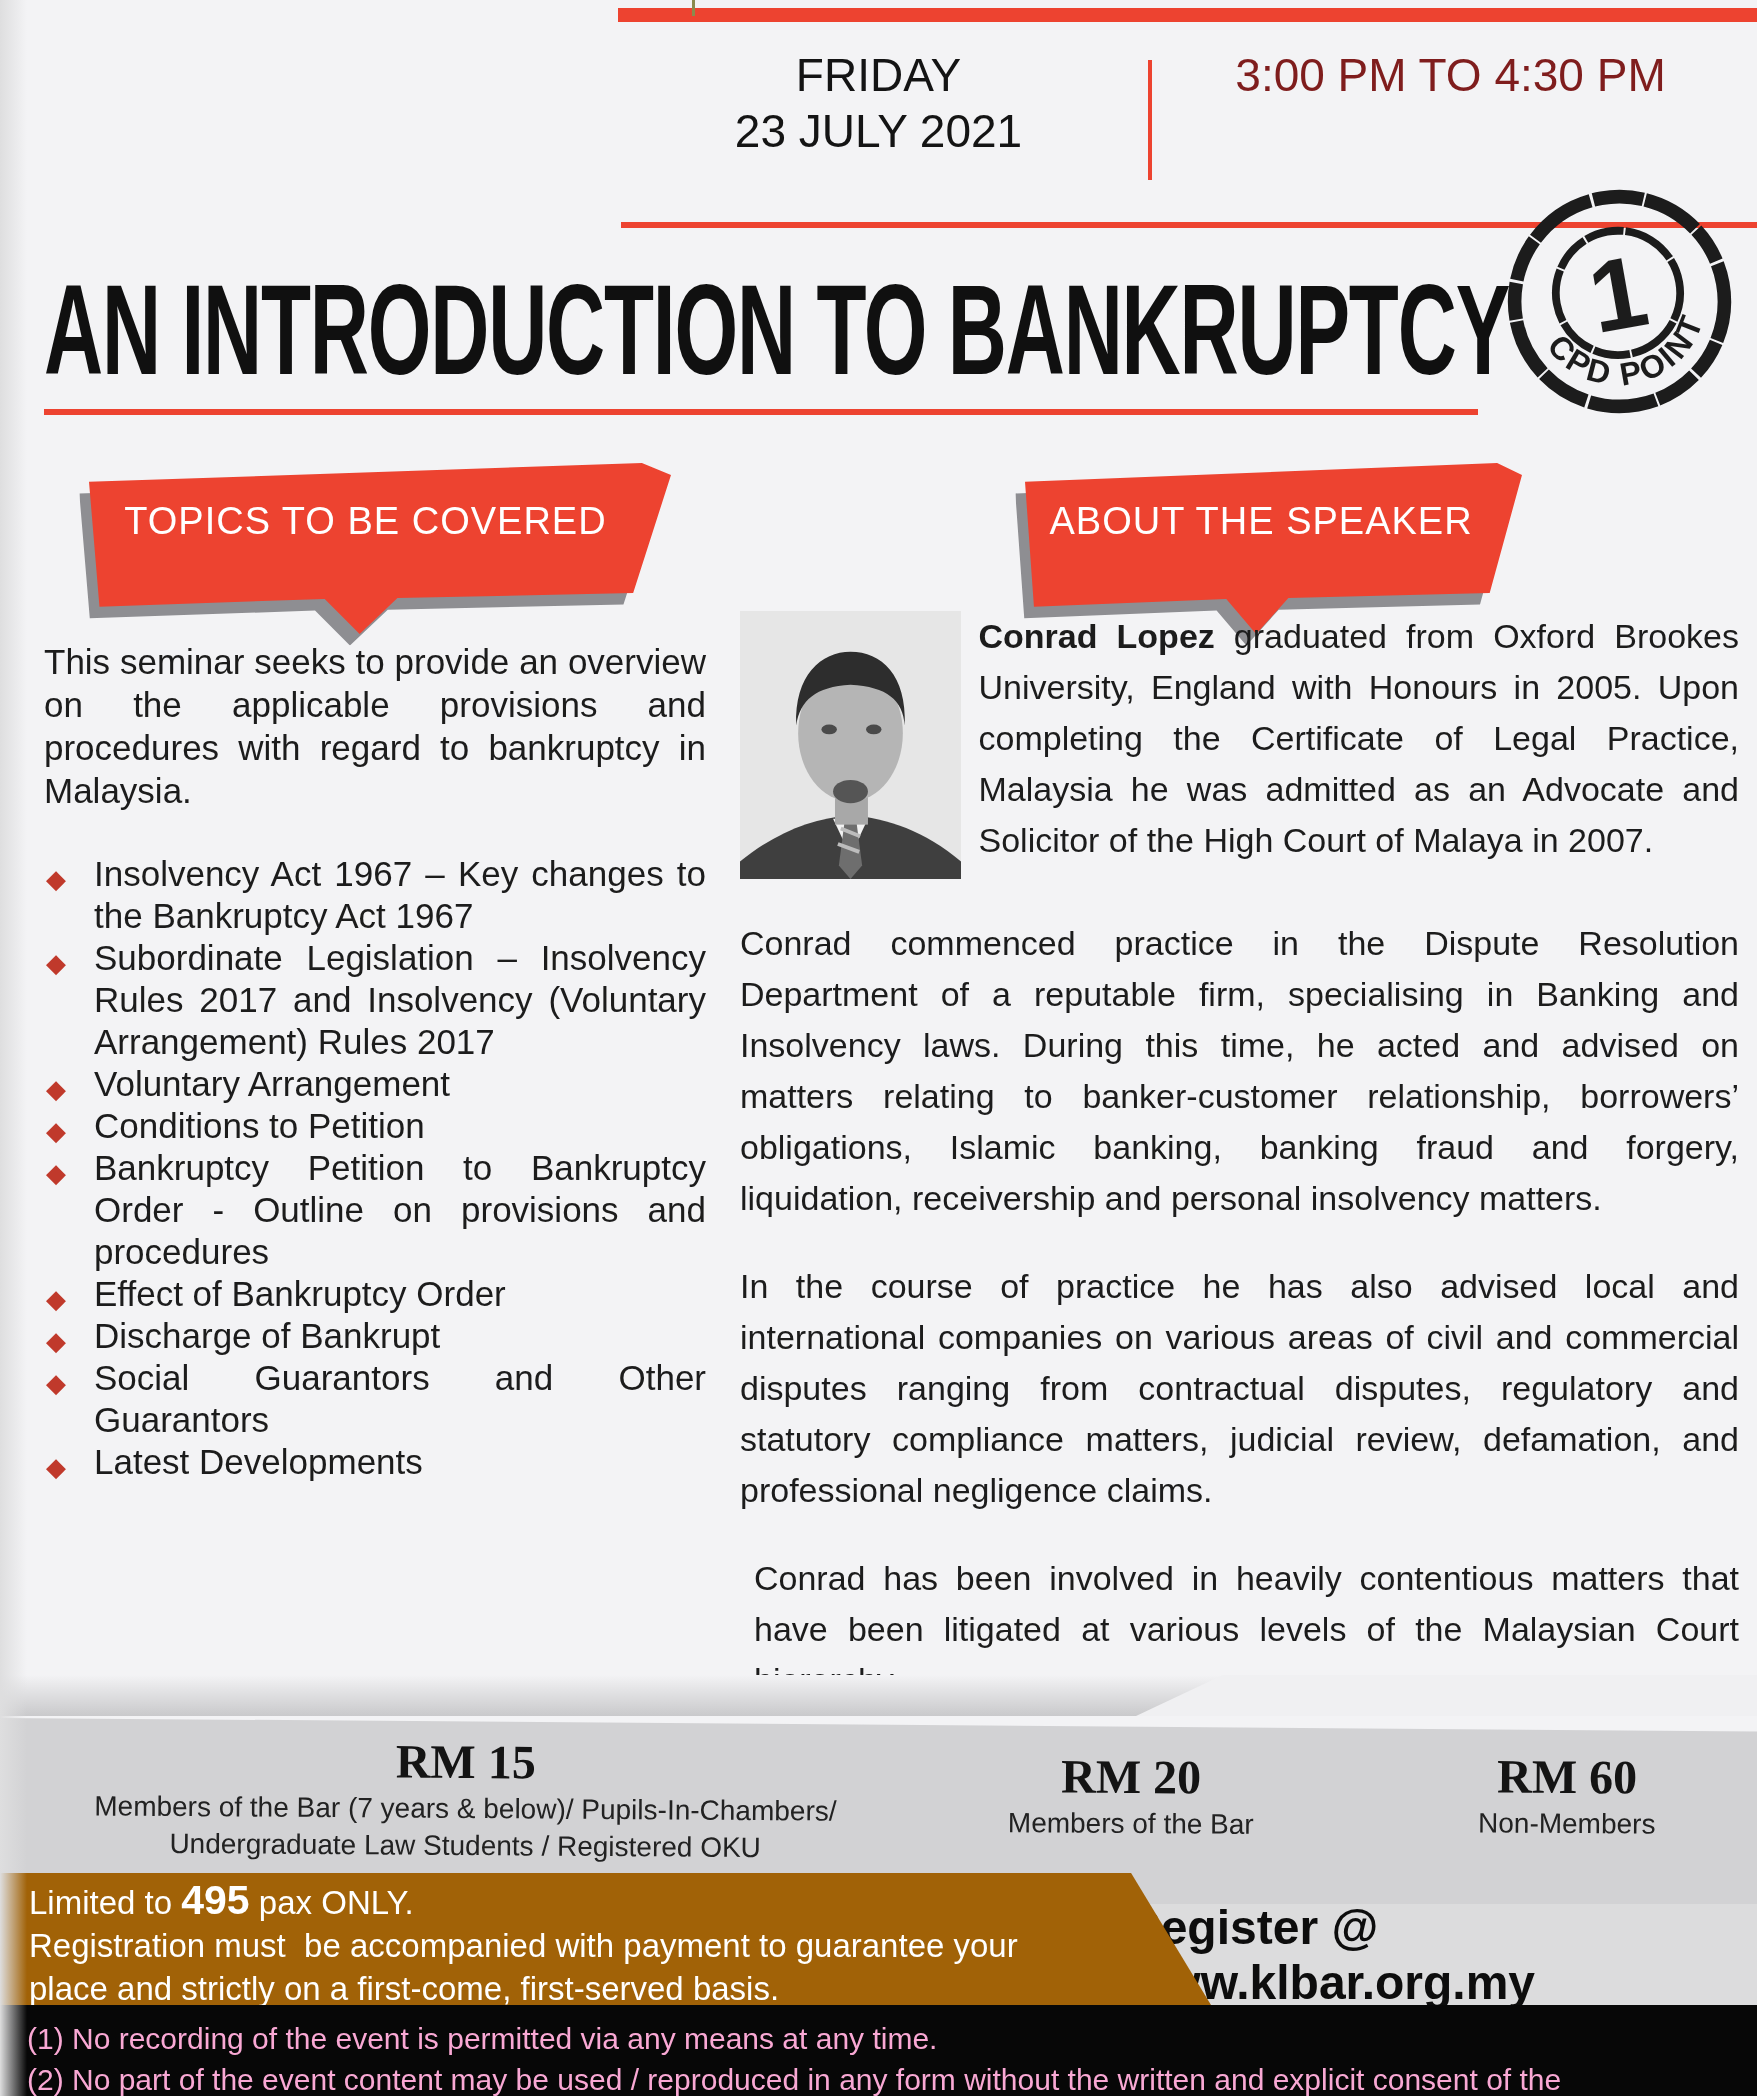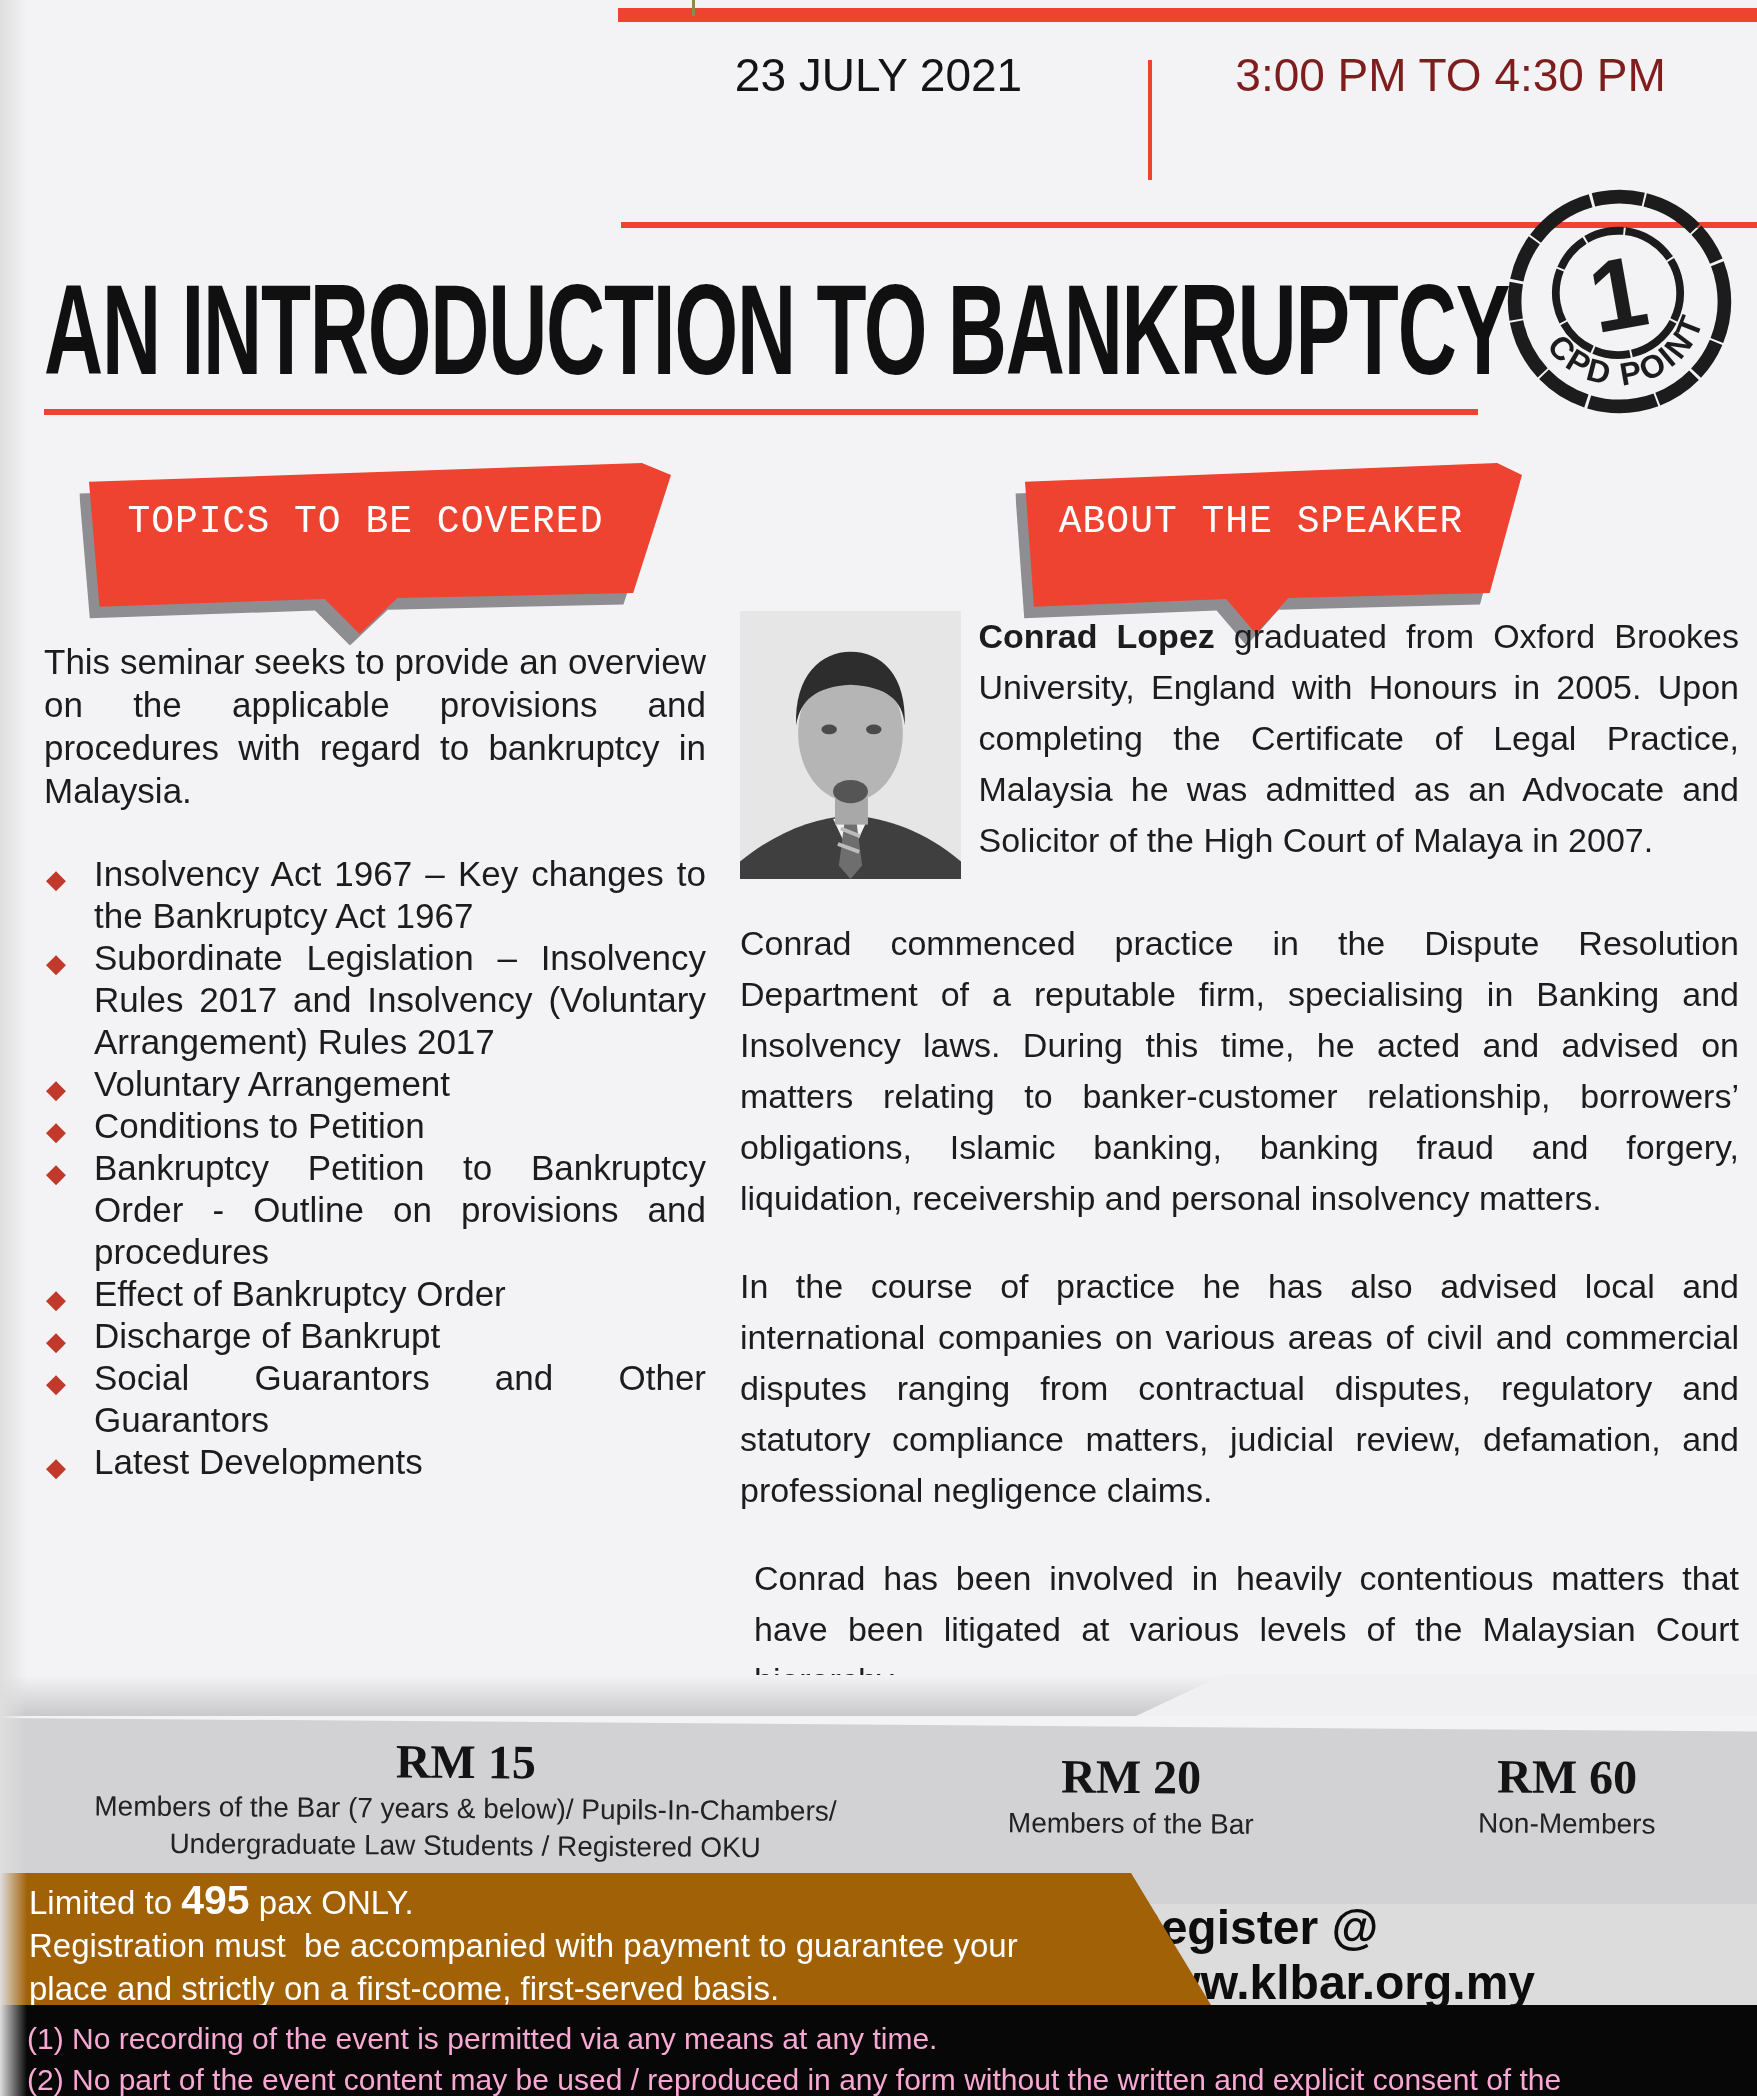--- a/index.html
+++ b/index.html
@@ -21,21 +21,21 @@
   .line-over-title{position:absolute;left:621px;top:222px;width:1136px;height:5.8px;background:#ed4330;}
   .line-under-title{position:absolute;left:44px;top:409px;width:1434px;height:5.8px;background:#ed4330;}
   .main-title{position:absolute;left:44px;top:266px;font-size:128px;font-weight:bold;
     letter-spacing:-1.9px;line-height:1;white-space:nowrap;color:#101010;
     transform:scaleX(0.64);transform-origin:left top;}
 
   
   .stamp{position:absolute;left:1502px;top:184px;width:235px;height:235px;transform:rotate(-10deg);}
 
   
-  .ribbon{position:absolute;width:582px;height:171px;font-family:Liberation Mono, monospace;}
+  .ribbon{position:absolute;width:582px;height:171px;}
   .ribbon .shape{position:absolute;inset:0;
     clip-path:polygon(0% 11%,95% 0%,100% 7%,93.5% 76%,53% 79%,46.5% 100%,40.5% 79.5%,1.8% 84%);}
   .ribbon .shadow{background:#8e8e92;transform:translate(-9.7px,11.6px);}
   .ribbon .body{background:#ed4330;}
   .ribbon .label{position:absolute;left:4%;right:9%;top:37px;text-align:center;
     color:#ffffff;font-size:38px;letter-spacing:1px;}
   #topics-ribbon{left:89px;top:463px;}
   #speaker-ribbon{left:1025px;top:463px;width:497px;}
 
   
@@ -83,20 +83,21 @@
 </style>
 </head>
 <body>
 
 <div id="poster">
 
   <div class="top-bar"></div>
   <div class="top-tick"></div>
 
   <div class="date-block">
+    <div>FRIDAY</div>
     <div>23 JULY 2021</div>
   </div>
   <div class="header-divider"></div>
   <div class="time-block">
     <div>3:00 PM TO 4:30 PM</div>
   </div>
 
   <div class="line-over-title"></div>
   <div class="main-title">AN INTRODUCTION TO BANKRUPTCY</div>
   <div class="line-under-title"></div>

